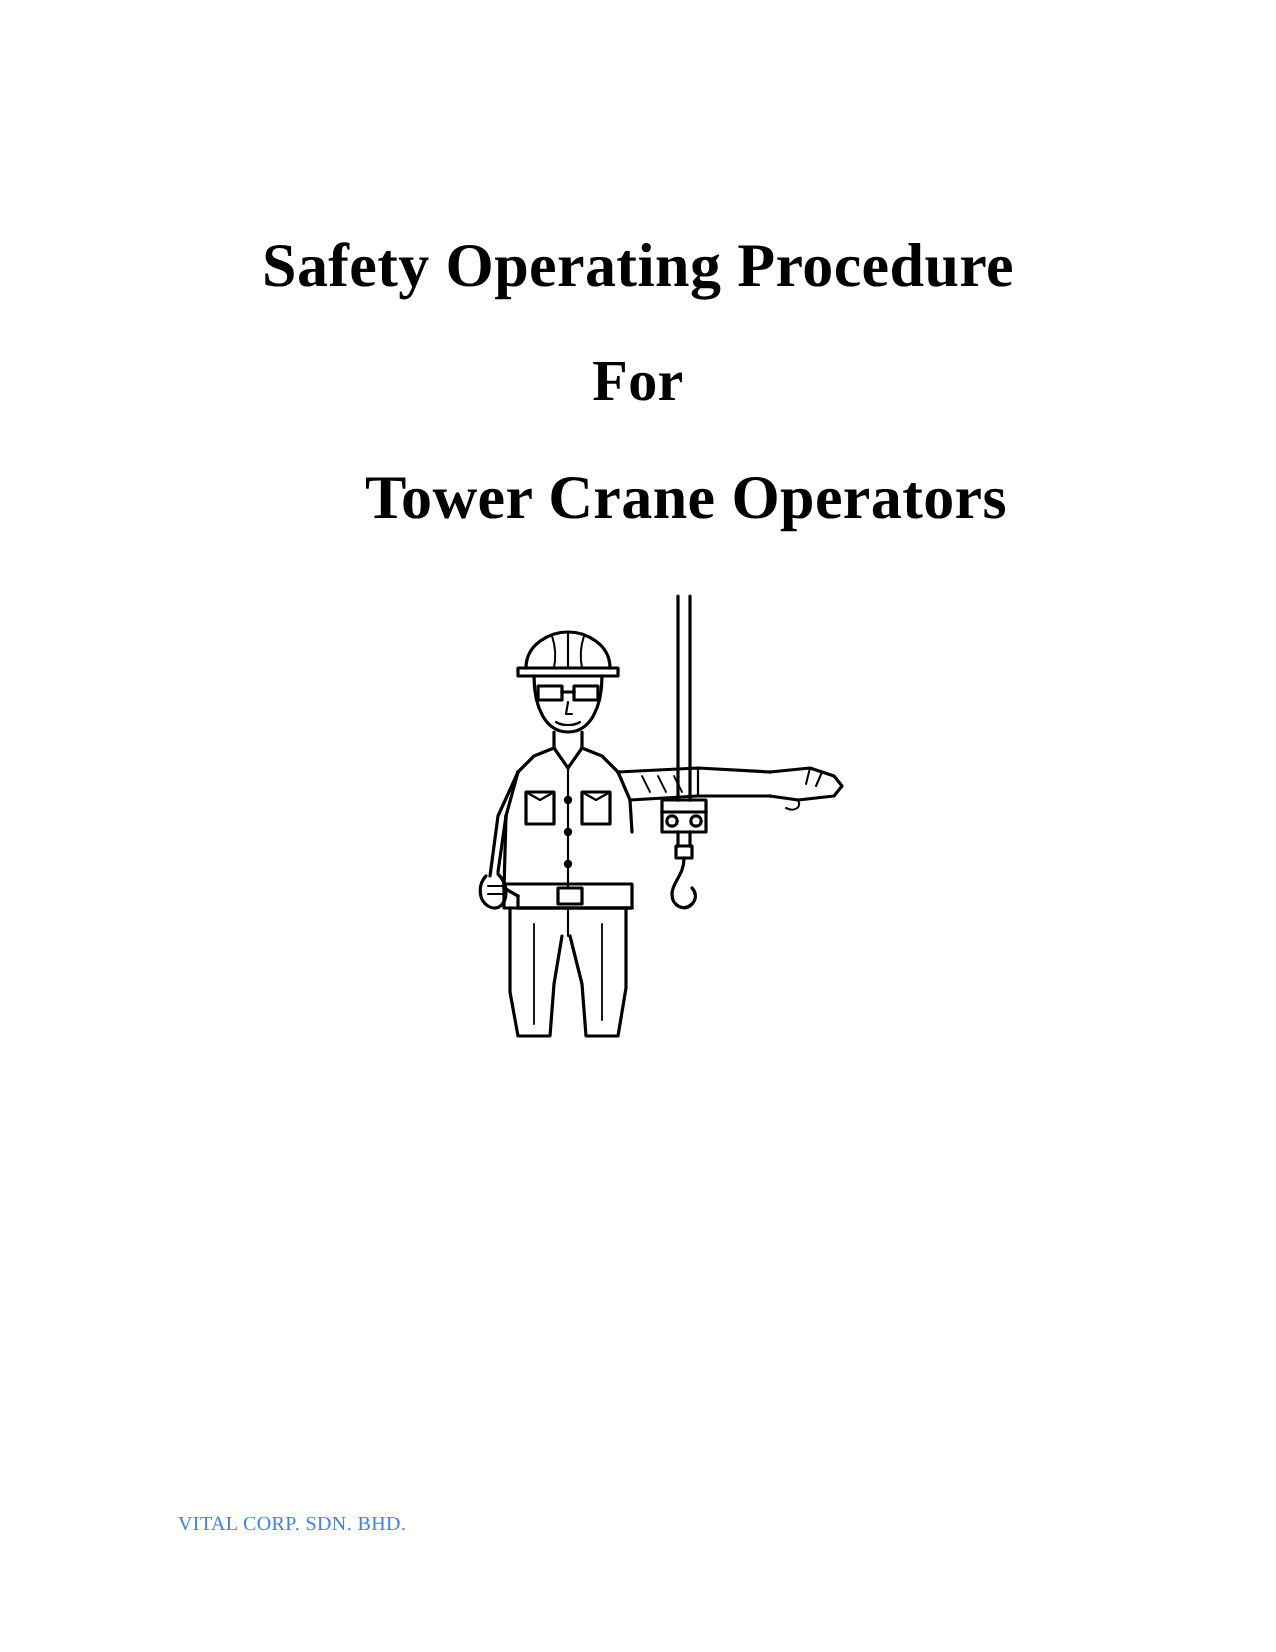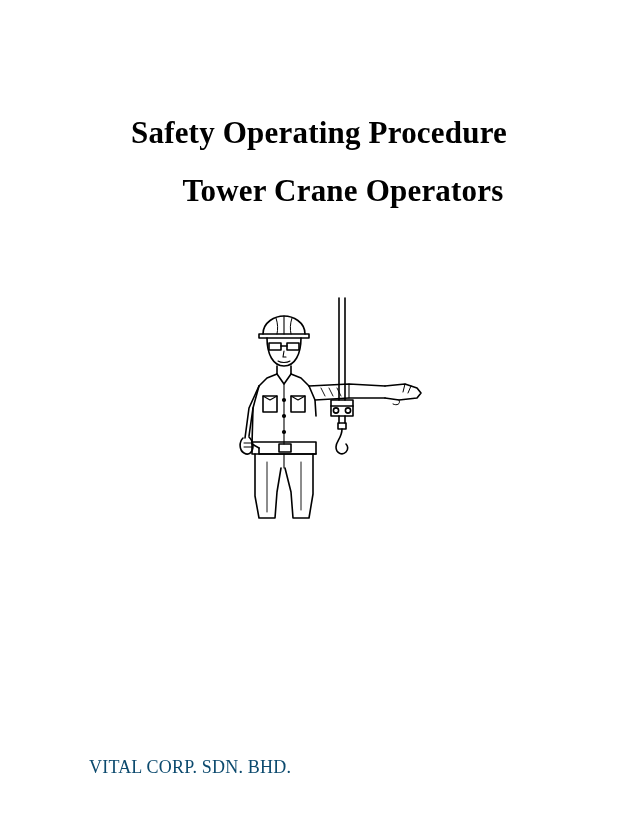--- a/index.html
+++ b/index.html
@@ -53,32 +53,33 @@
   }
   .figure {
     width: 260px;
     height: 230px;
   }
   .footer {
     position: absolute;
     left: 89px;
     top: 757px;
     font-family: "Liberation Serif", serif;
-    font-size: 18px;
+    font-size: 10px;
     letter-spacing: 0.2px;
-    color: #0c4a6e;
+    color: #3b82f6;
   }
 </style>
 </head>
 <body>
 
 <div class="page">
 
   <div class="title-block">
     <div class="title-line line1">Safety Operating Procedure</div>
+    <div class="title-line line2">For</div>
     <div class="title-line line3">Tower Crane Operators</div>
   </div>
 
   <div class="figure-wrap">
     <svg class="figure" viewBox="0 0 260 230" xmlns="http://www.w3.org/2000/svg">
       <g fill="none" stroke="#000000" stroke-width="1.6" stroke-linecap="round" stroke-linejoin="round">
 
         <line x1="150" y1="2" x2="150" y2="104"></line>
         <line x1="156" y1="2" x2="156" y2="104"></line>
 

